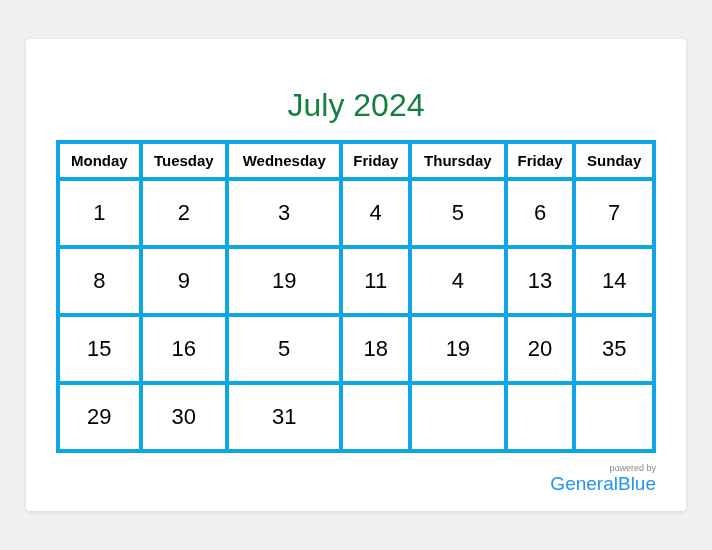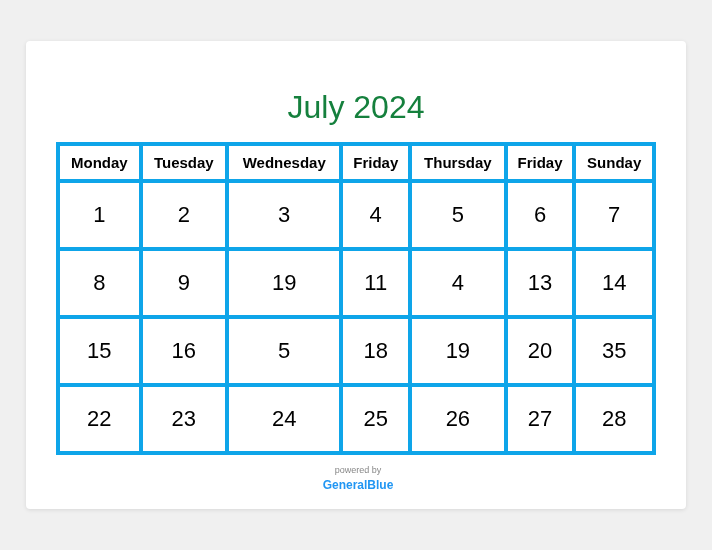--- a/index.html
+++ b/index.html
@@ -55,33 +55,33 @@
       color: #000;
       height: 68px;
     }
 
     .calendar-table td.empty {
       background: #fff;
     }
 
     .footer {
       margin-top: 10px;
-      text-align: center;
+      text-align: right;
       padding-left: 4px;
     }
 
     .footer .powered-by {
       font-size: 9px;
       color: #888;
       display: block;
     }
 
     .footer .brand {
-      font-size: 12px;
-      font-weight: bold;
+      font-size: 19px;
+      font-weight: normal;
       color: #000;
     }
 
     .footer .brand span {
       color: #2196F3;
     }
   </style>
 </head>
 <body>
 
@@ -122,27 +122,27 @@
         <tr>
           <td>15</td>
           <td>16</td>
           <td>5</td>
           <td>18</td>
           <td>19</td>
           <td>20</td>
           <td>35</td>
         </tr>
         <tr>
-          <td>22</td>
-          <td>23</td>
-          <td>24</td>
-          <td>25</td>
-          <td>26</td>
-          <td>27</td>
-          <td>28</td>
+          <td>29</td>
+          <td>30</td>
+          <td>31</td>
+          <td class="empty"></td>
+          <td class="empty"></td>
+          <td class="empty"></td>
+          <td class="empty"></td>
         </tr>
       </tbody>
   </table>
 
   <div class="footer">
     <span class="powered-by">powered by</span>
     <span class="brand">
       <span>General</span><span style="color:#2196F3;">Blue</span>
     </span>
   </div>

